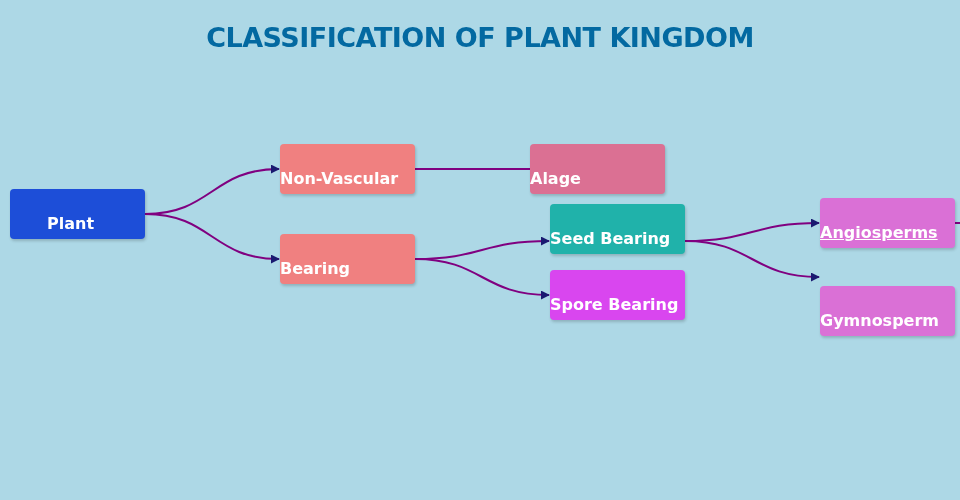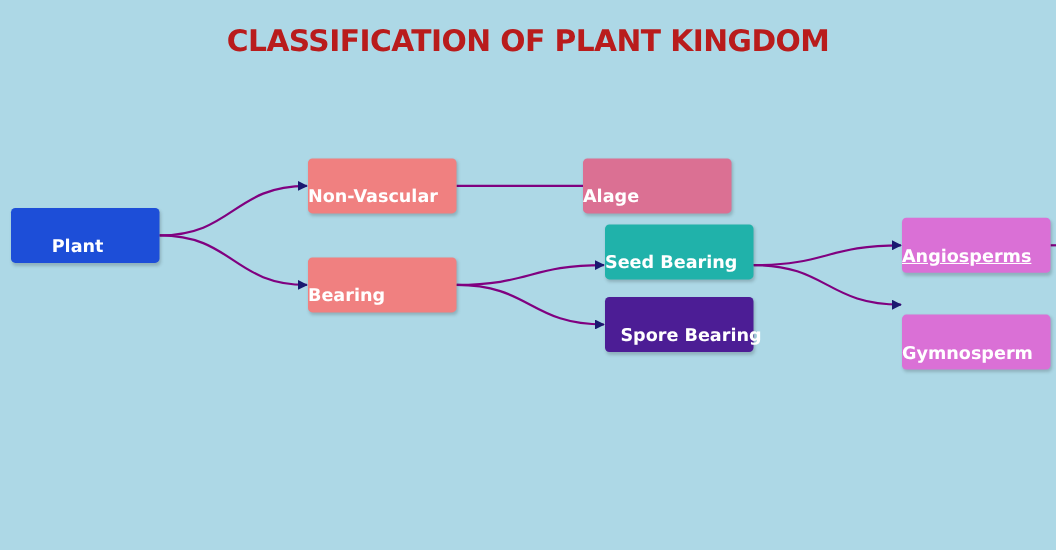--- a/index.html
+++ b/index.html
@@ -21,21 +21,21 @@
     box-shadow: 1px 2px 3px rgba(0,0,0,0.18);
     color: #ffffff; font-weight: bold; font-size: 16px;
     display: flex; align-items: flex-end; 
     padding-bottom: 6px; box-sizing: border-box;
     white-space: nowrap;
   }
 </style>
 </head>
 <body style="background: rgb(173, 216, 230);">
 
-<div class="title" style="color: #b91c1c;">CLASSIFICATION OF PLANT KINGDOM</div>
+<div class="title" style="color: #0369a1;">CLASSIFICATION OF PLANT KINGDOM</div>
 
 <svg class="edges" width="960" height="500">
   <defs>
     <marker id="arrow" viewBox="0 0 10 10" refX="9" refY="5" markerWidth="9" markerHeight="9" orient="auto" markerUnits="userSpaceOnUse">
       <path d="M0,0 L10,5 L0,10 z" fill="#191970"></path>
     </marker>
   </defs>
   <g id="edge-group">
       <path fill="none" stroke="#800080" stroke-width="2" d="M145,214 C212,214 212,169 279,169" marker-end="url(#arrow)"></path>
       <path fill="none" stroke="#800080" stroke-width="2" d="M145,214 C212,214 212,259 279,259" marker-end="url(#arrow)"></path>
@@ -56,21 +56,21 @@
   </div>
 <div class="node" id="n-vascular" style="left: 280px; top: 234px; background: rgb(240, 128, 128);">
     <span>Bearing</span>
   </div>
 <div class="node" id="n-alage" style="left: 530px; top: 144px; background: rgb(219, 112, 147);">
     <span>Alage</span>
   </div>
 <div class="node" id="n-seed-bearing" style="left: 550px; top: 204px; background: rgb(32, 178, 170);">
     <span>Seed Bearing</span>
   </div>
-<div class="node" id="n-spore-bearing" style="left: 550px; top: 270px; background: #4c1d95; padding-left: 14px;">
+<div class="node" id="n-spore-bearing" style="left: 550px; top: 270px; background: #d946ef;">
     <span>Spore Bearing</span>
   </div>
 <div class="node" id="n-angiosperms" style="left: 820px; top: 198px; background: rgb(218, 112, 214); text-decoration: underline;">
     <span>Angiosperms</span>
   </div>
 <div class="node" id="n-gymnosperm" style="left: 820px; top: 252px; background: rgb(218, 112, 214); margin-top: 34px;">
     <span>Gymnosperm</span>
   </div>
 
 </body></html>

